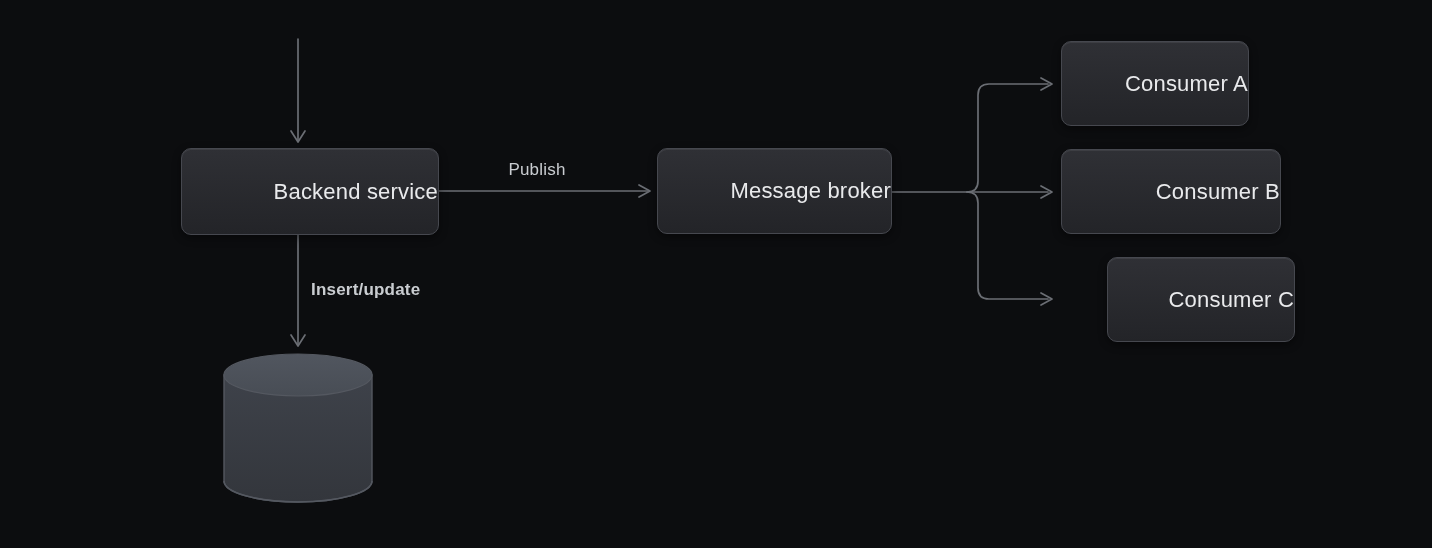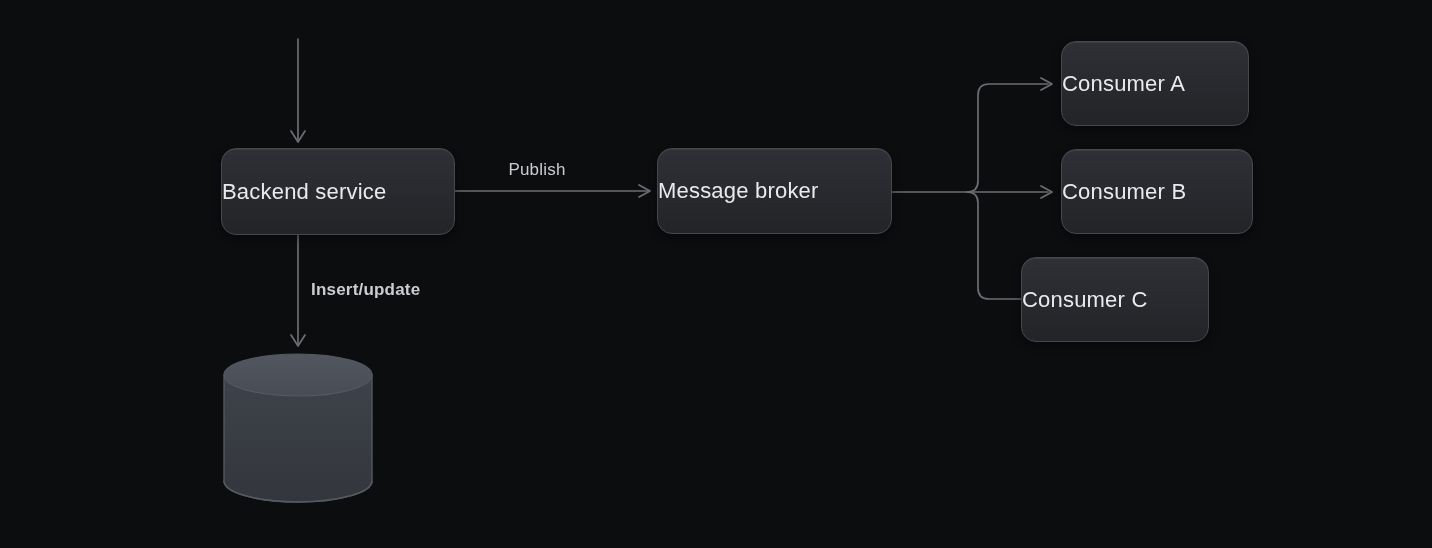--- a/index.html
+++ b/index.html
@@ -40,35 +40,35 @@
     stroke: var(--edge-line);
     stroke-width: 1.7;
     fill: none;
     stroke-linecap: round;
     stroke-linejoin: round;
   }
   .node {
     position: absolute;
     display: flex;
     align-items: center;
-    justify-content: flex-start;
+    justify-content: flex-end;
     background: linear-gradient(to bottom, var(--node-fill-top), var(--node-fill-bottom));
     border: 1px solid var(--node-border);
-    border-radius: 15px;
+    border-radius: 10px;
     box-shadow: inset 0 1px 0 rgba(255,255,255,0.07), 0 3px 8px rgba(0,0,0,0.45);
     color: var(--node-text);
     font-size: 22px;
     letter-spacing: 0.2px;
     box-sizing: border-box;
   }
-  .node-backend   { left: 181px; top: 148px; width: 234px; height: 87px; margin-left: 40px; }
+  .node-backend   { left: 181px; top: 148px; width: 258px; height: 87px; }
   .node-broker    { left: 657px; top: 148px; width: 235px; height: 86px; }
   .node-consumer-a{ left: 1061px; top: 41px;  width: 188px; height: 85px; }
-  .node-consumer-b{ left: 1061px; top: 149px; width: 192px; height: 85px; }
-  .node-consumer-c{ left: 1021px; top: 257px; width: 188px; height: 85px; }
+  .node-consumer-b{ left: 1061px; top: 149px; width: 220px; height: 85px; }
+  .node-consumer-c{ left: 1107px; top: 257px; width: 188px; height: 85px; }
   .edge-label {
     position: absolute;
     color: var(--edge-label);
     font-size: 17px;
     letter-spacing: 0.2px;
     white-space: nowrap;
   }
   .label-publish {
     left: 537px;
     top: 160px;

